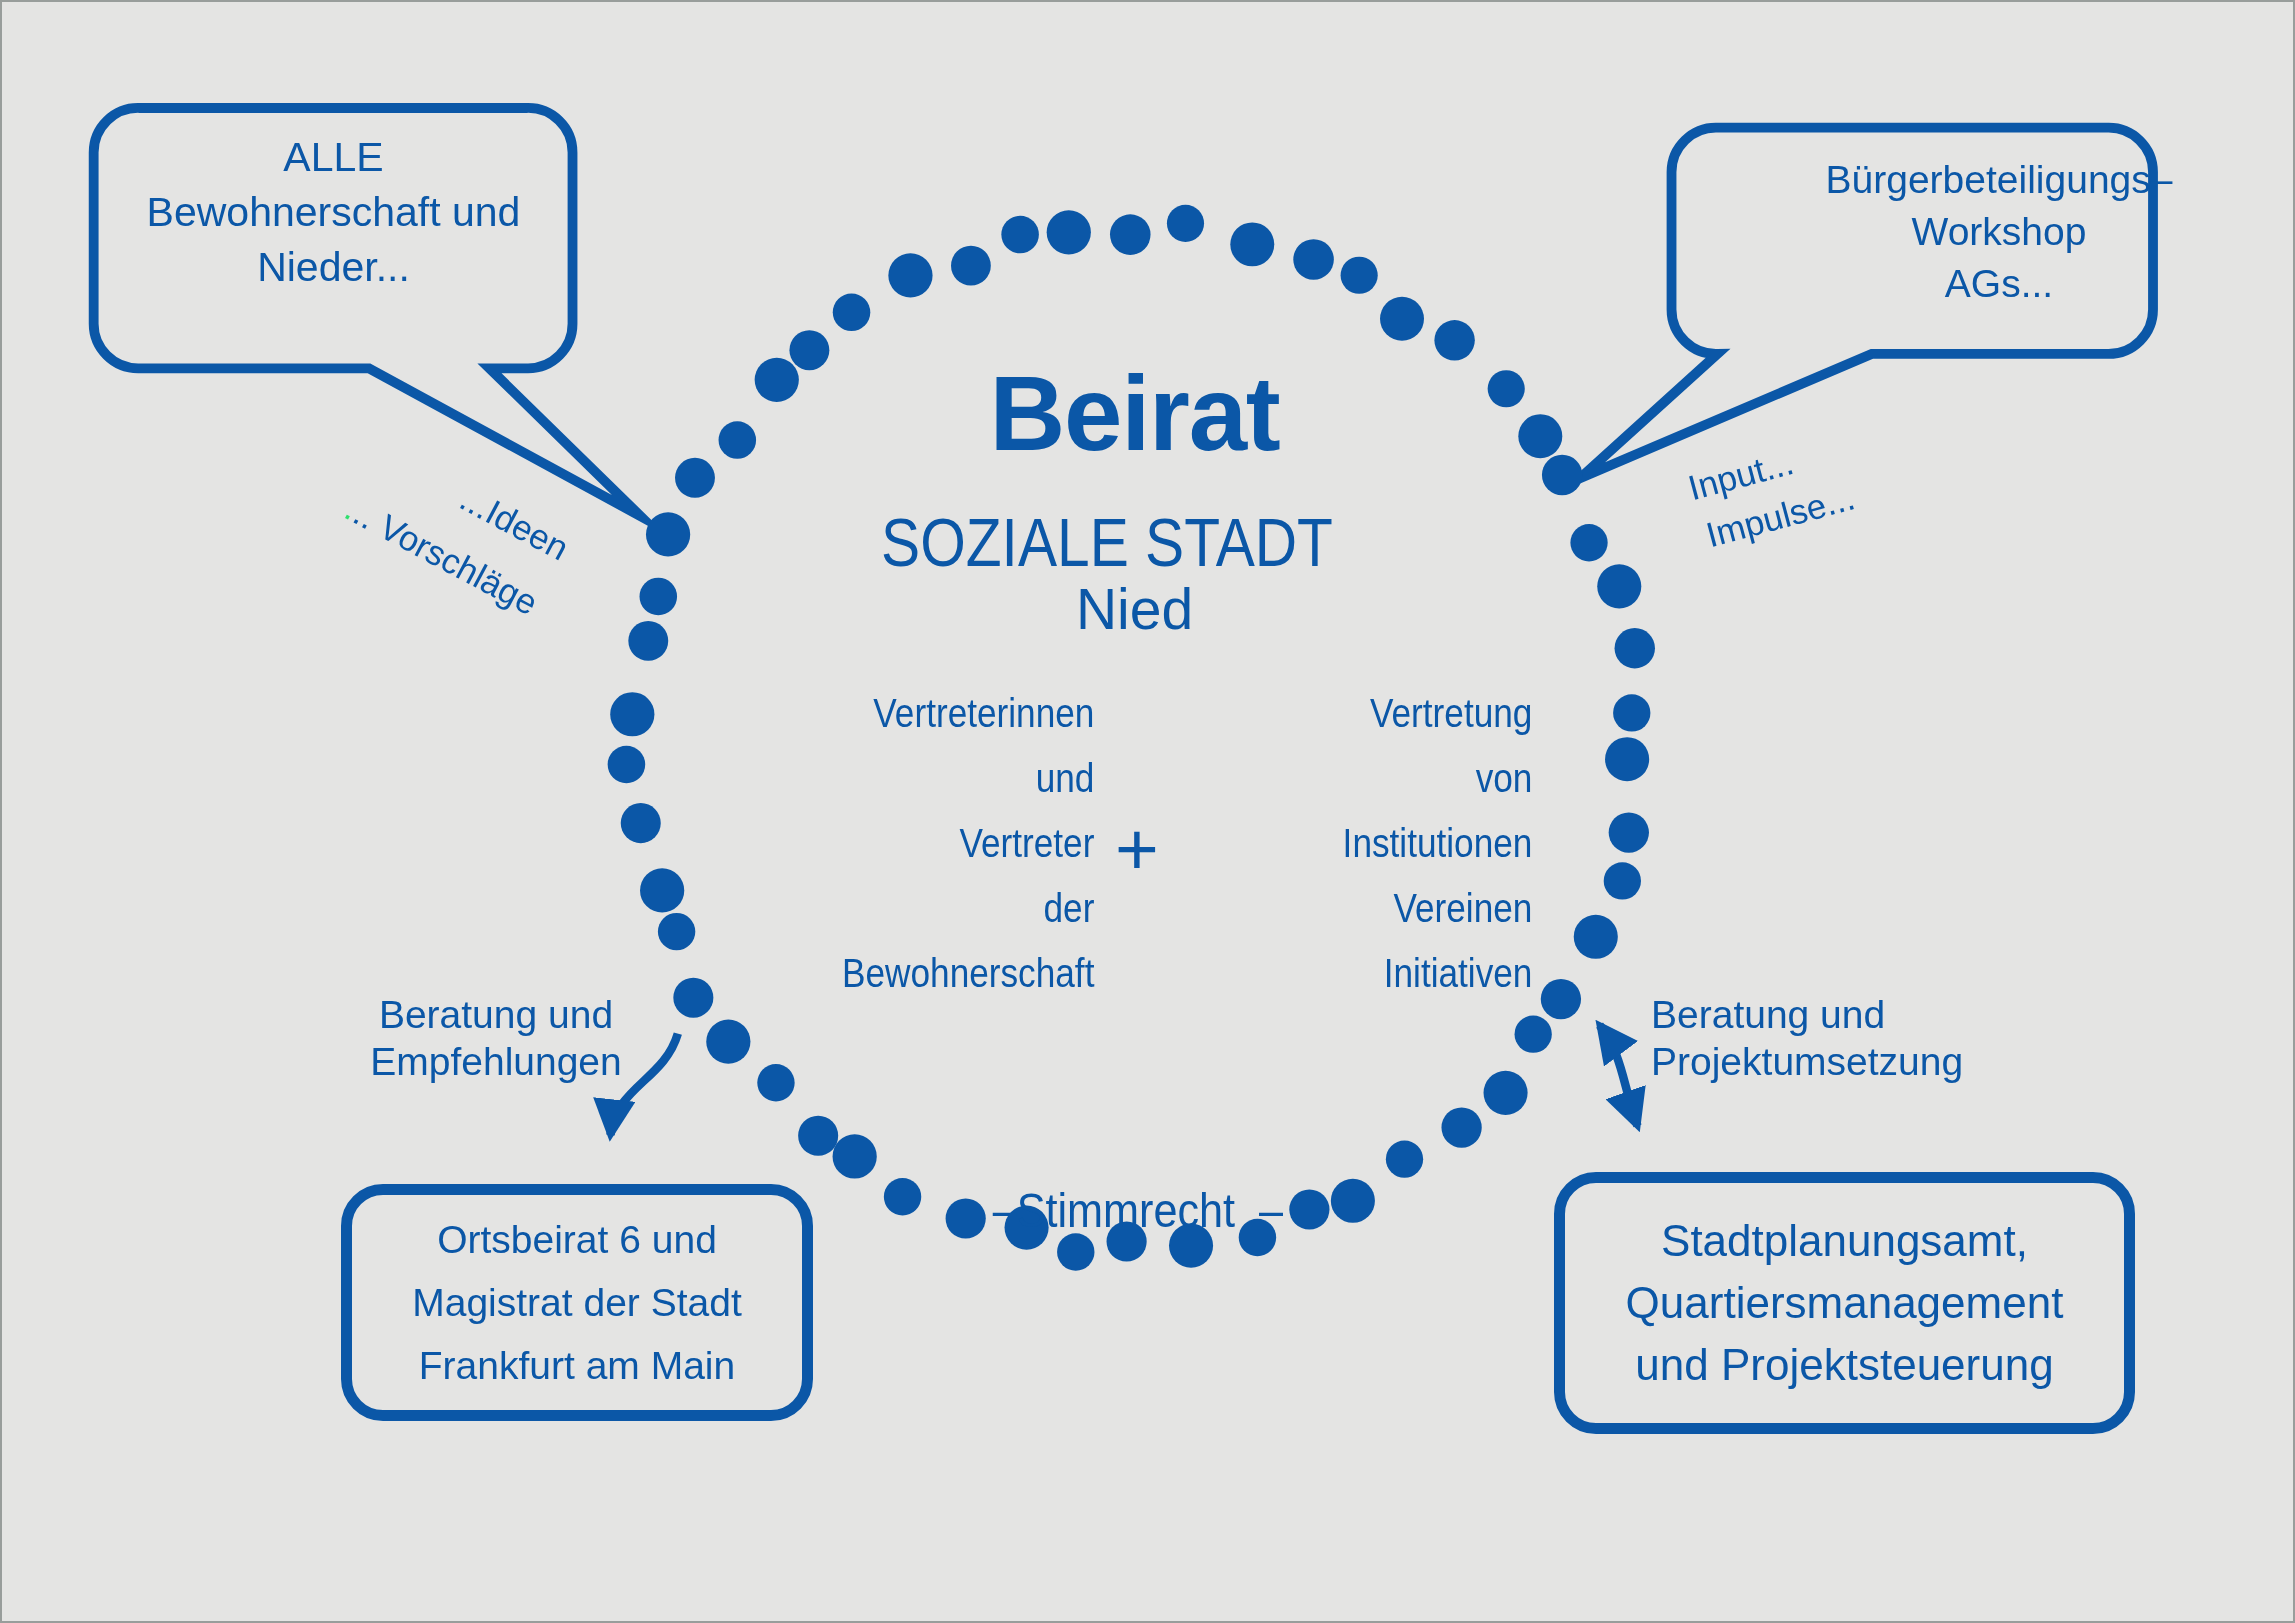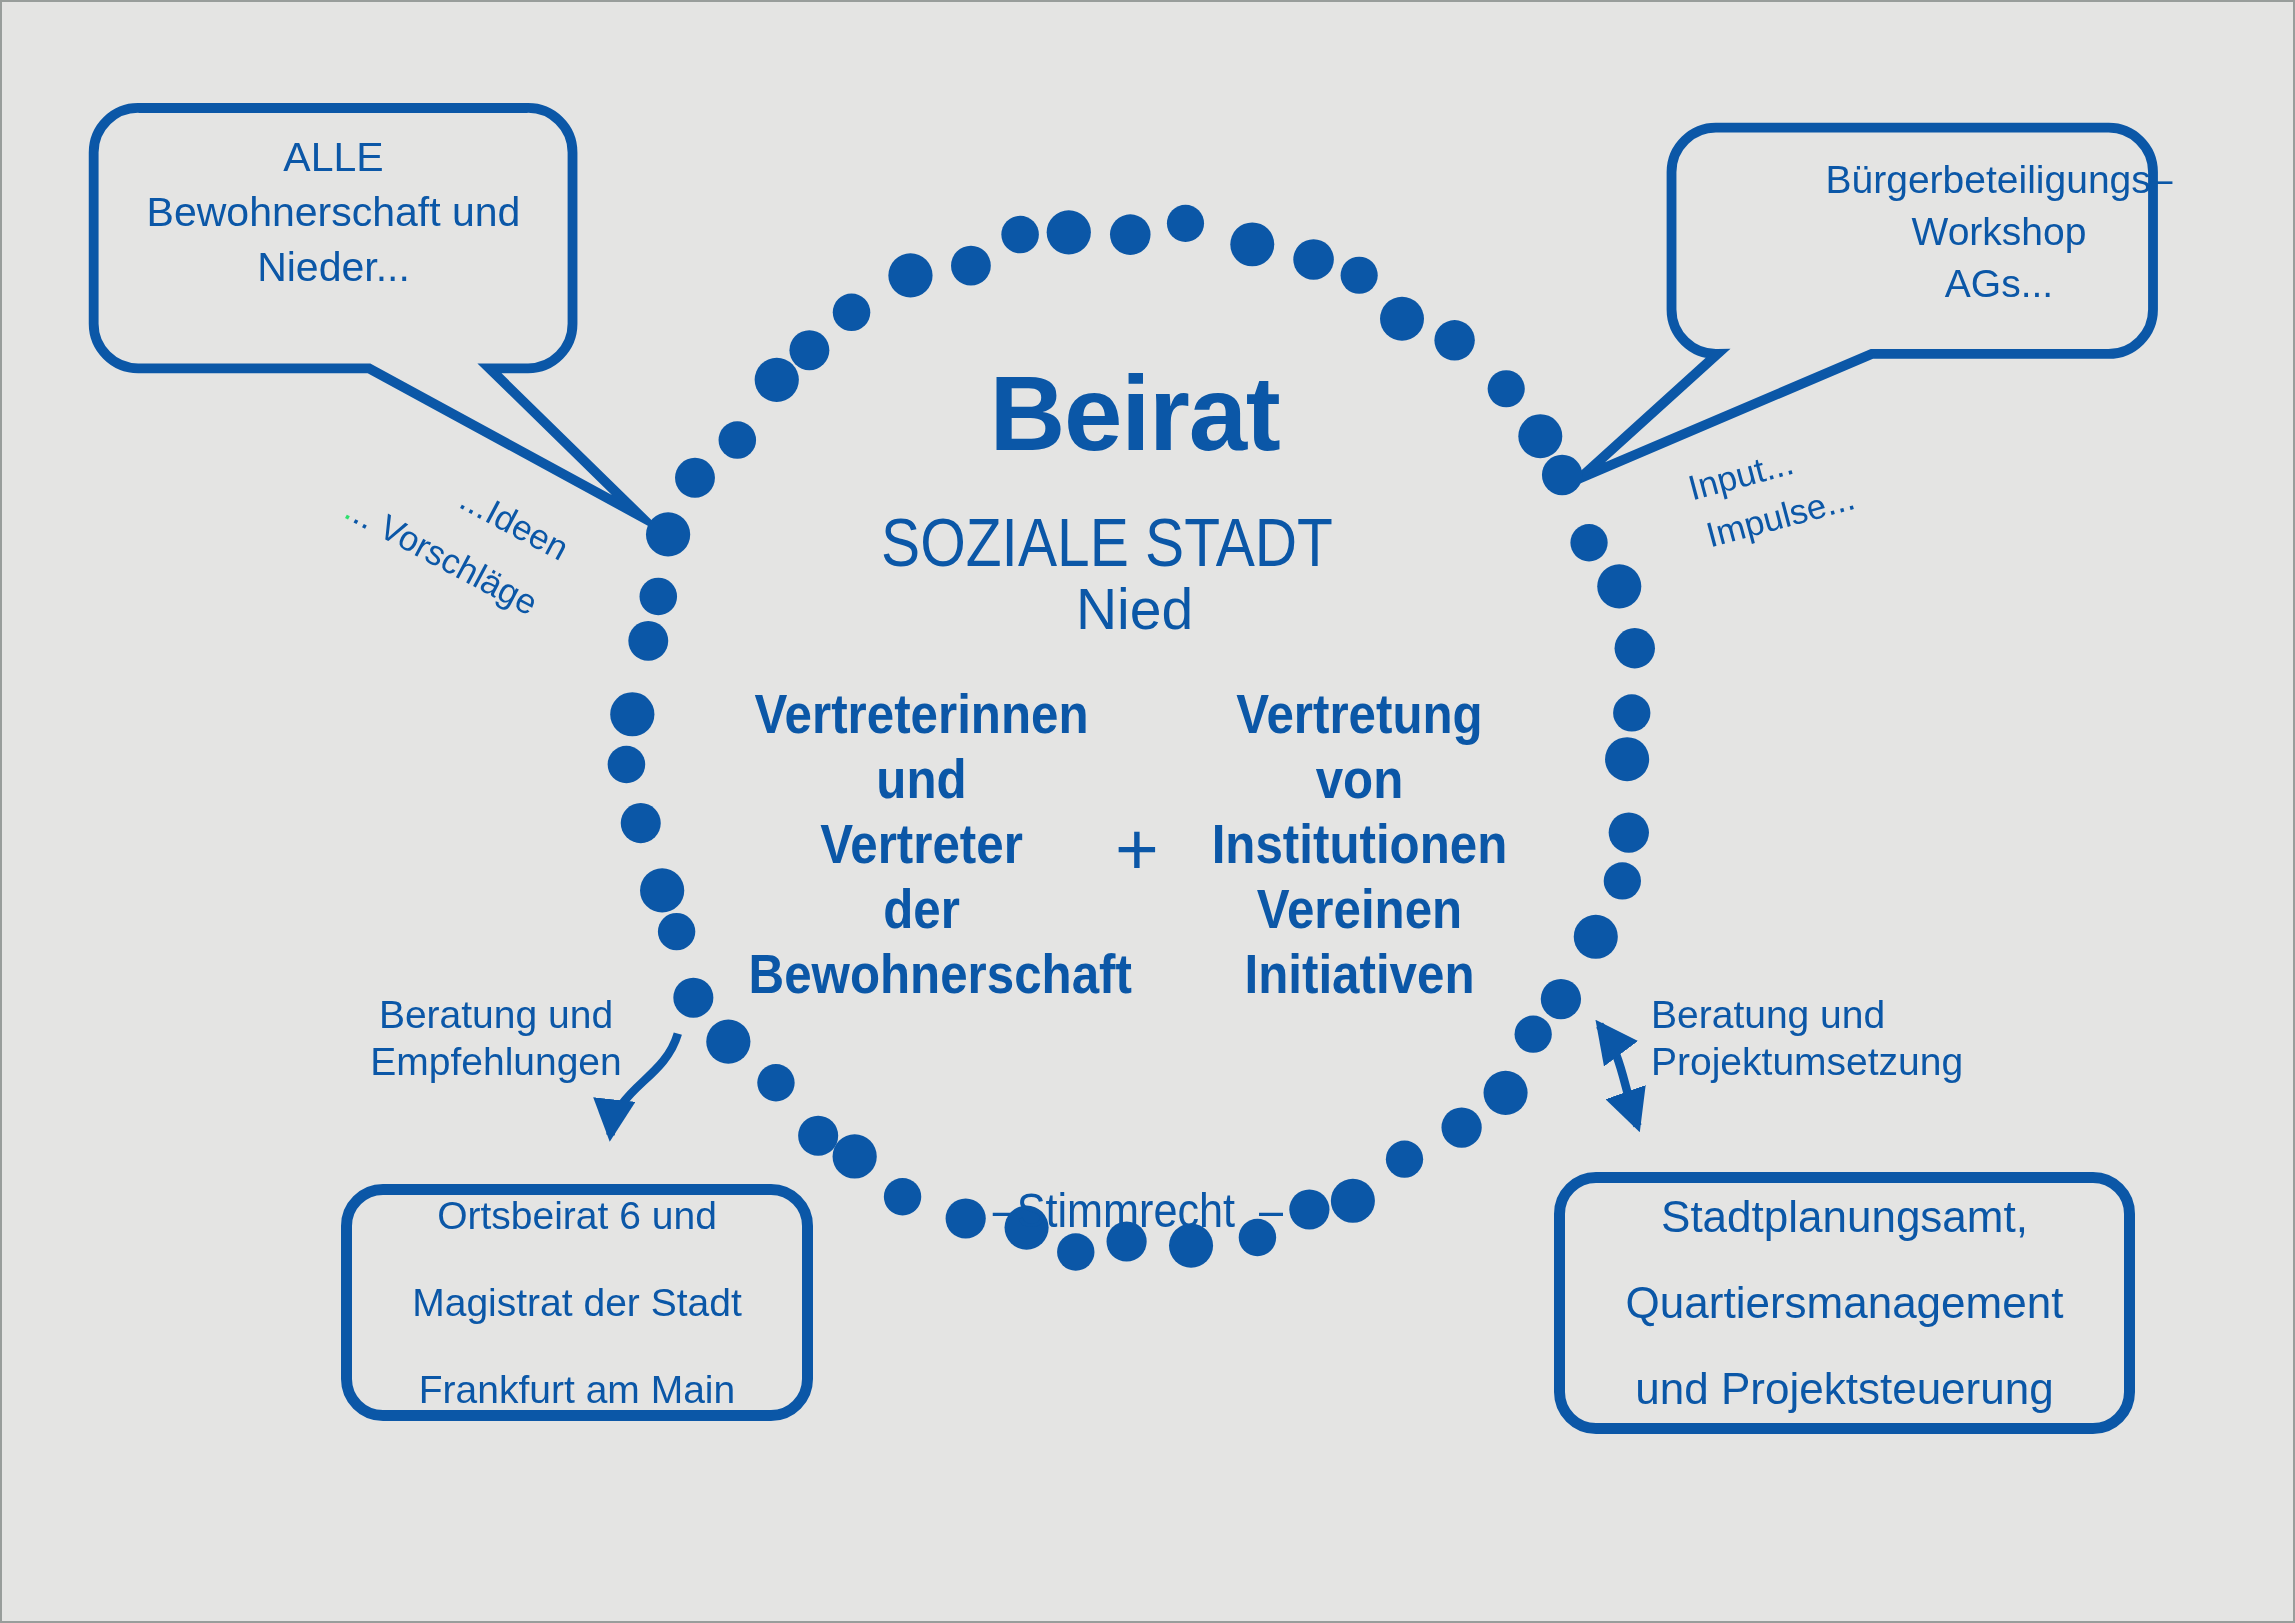--- a/index.html
+++ b/index.html
@@ -17,41 +17,41 @@
   svg{position:absolute;left:0;top:0;}
   .stroke{fill:none;stroke:#0b57a7;stroke-width:15;stroke-linejoin:miter;stroke-miterlimit:12;}
   .arrow{fill:none;stroke:#0b57a7;stroke-width:13;stroke-linecap:butt;}
   .bubble-text{ text-align:center; }
   .bubble-text .ln{display:block;}
   .tl-bubble{left:92px;top:128px;width:479px;font-size:41px;line-height:55px;}
   .tr-bubble{left:1756px;top:152px;width:482px;font-size:39px;line-height:52px;}
   .title{left:871px;top:359px;width:523px;text-align:center;font-size:105px;font-weight:bold;line-height:1;letter-spacing:-1.3px;}
   .subtitle{left:778px;top:503px;width:654px;text-align:center;font-size:69px;line-height:1.1;}
   .place{left:936px;top:576px;width:393px;text-align:center;font-size:57px;line-height:1.1;}
-  .col{width:393px;text-align:center;font-size:56px;line-height:65px;top:679px;font-weight:bold;}
+  .col{width:393px;text-align:right;font-size:40px;line-height:65px;top:679px;}
   .col-left{left:723px;}
   .col-right{left:1161px;}
   .plus{left:1086px;top:810px;width:98px;text-align:center;font-size:75px;line-height:1;}
   .voting{left:971px;top:1065px;width:393px;text-align:left;font-size:48px;line-height:1.2;white-space:pre;}
   .cx85{display:block;transform:scaleX(.85);transform-origin:center;}
   .cx88{display:block;transform:scaleX(.88);transform-origin:center;}
   .cx90{display:block;transform:scaleX(.90);transform-origin:center;}
   .rot{white-space:pre;font-size:35px;line-height:1;}
   .ideen1{left:461px;top:476px;transform:rotate(28deg);transform-origin:0 50%;}
   .ideen2{left:346px;top:486px;transform:rotate(28deg);transform-origin:0 50%;}
   .input1{left:1687px;top:469px;transform:rotate(-15deg);transform-origin:0 50%;}
   .input2{left:1705px;top:516px;transform:rotate(-15deg);transform-origin:0 50%;}
   .green{color:#2ee06e;}
   .flow{font-size:39px;line-height:47px;}
   .flow-left{left:363px;top:989px;width:262px;text-align:center;}
   .flow-right{left:1649px;top:989px;width:406px;text-align:left;}
   .box{
     border:11px solid #0b57a7;border-radius:42px;
     display:flex;flex-direction:column;justify-content:center;
-    text-align:center;box-sizing:border-box;gap:24px;
+    text-align:center;box-sizing:border-box;
   }
   .box .ln{display:block;}
   .box-bl{left:339px;top:1182px;width:472px;height:237px;font-size:39px;line-height:63px;}
   .box-br{left:1552px;top:1170px;width:581px;height:262px;font-size:44px;line-height:62px;}
 </style>
 </head>
 <body>
 
 <div id="canvas">
 

